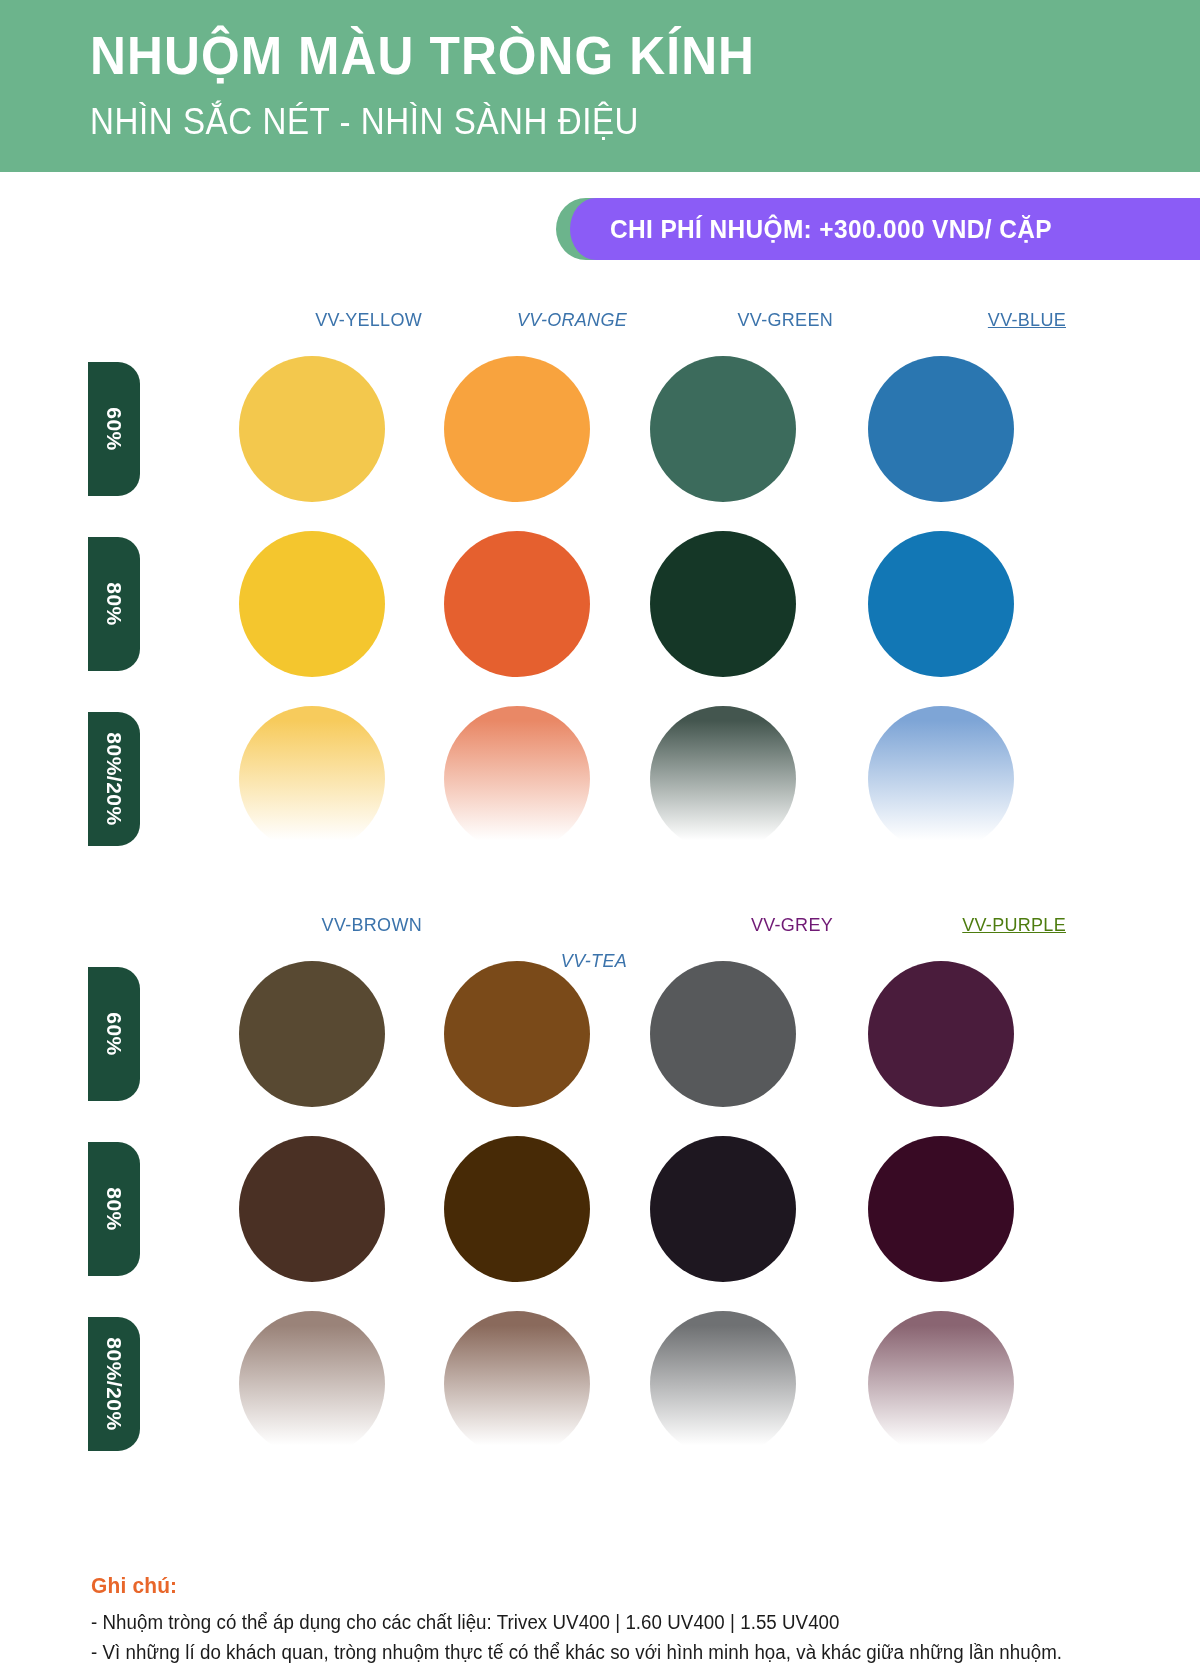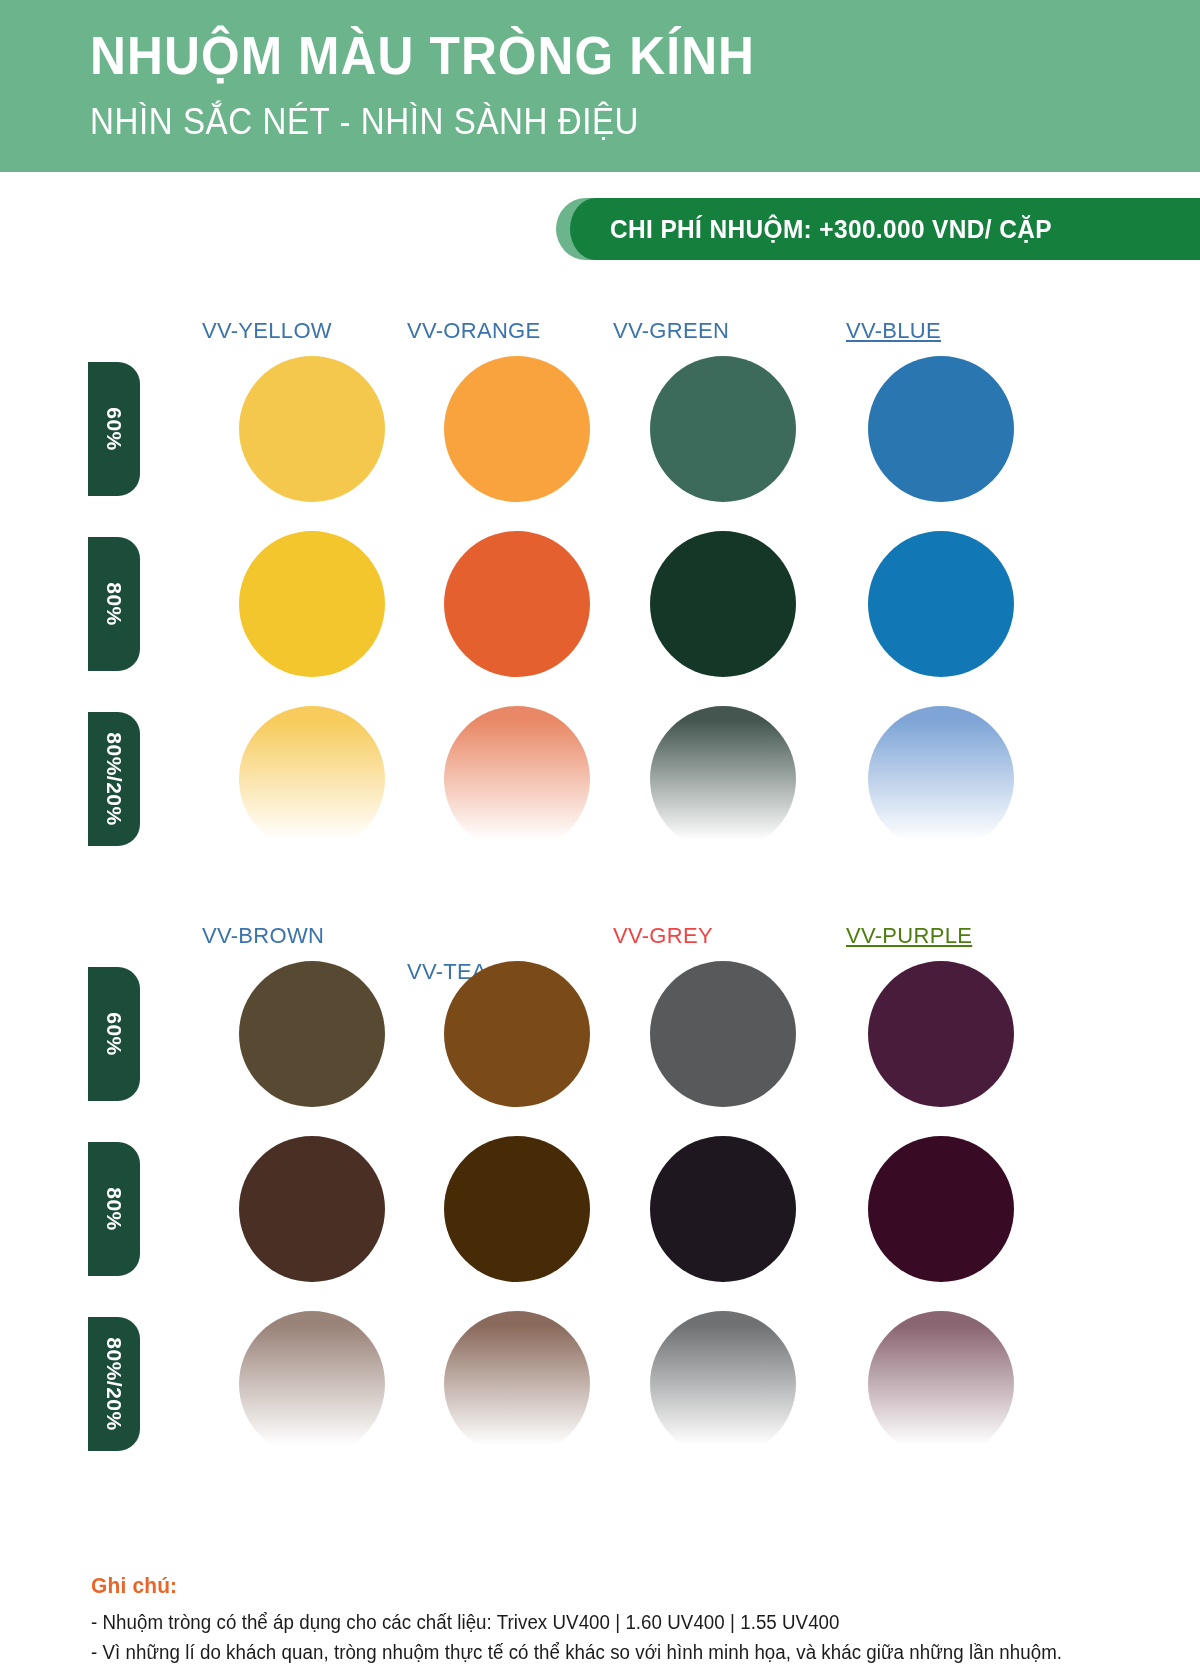--- a/index.html
+++ b/index.html
@@ -56,26 +56,26 @@
     transform: scaleX(0.94); transform-origin: left center;
   }
 
   
   .group { position: absolute; left: 0; width: 1200px; }
   #group-1 { top: 310px; }
   #group-2 { top: 915px; }
 
   .col-labels { position: relative; height: 46px; }
   .col-label {
-    position: absolute; top: 8px;
-    font-size: 22px; color: #3B73AB; font-weight: 400;
-    letter-spacing: 0.3px; text-align: left; width: 220px;
+    position: absolute; top: 0;
+    font-size: 18px; color: #3B73AB; font-weight: 400;
+    letter-spacing: 0.3px; text-align: right; width: 220px;
   }
   .col-label.c0 { left: 202px; }
-  .col-label.c1 { left: 407px; }
+  .col-label.c1 { left: 407px; font-style: italic; }
   .col-label.c2 { left: 613px; }
   .col-label.c3 { left: 846px; text-decoration: underline; }
 
   .rows { position: relative; }
   .row { position: relative; height: 175px; }
 
   .pct-badge {
     position: absolute; left: 88px; top: 6px;
     width: 52px; height: 134px;
     background: #1C4D3A;
@@ -116,21 +116,21 @@
 
 <div class="page">
 
   <div class="header" style="background: rgb(108, 180, 140); text-align: right;">
     <div class="header-title">NHUỘM MÀU TRÒNG KÍNH</div>
     <div class="header-sub">NHÌN SẮC NÉT - NHÌN SÀNH ĐIỆU</div>
   </div>
 
   <div class="price-badge">
     <div class="price-badge-arrow" style="background: rgb(108, 180, 140);"></div>
-    <div class="price-badge-body" style="background: #15803d;">
+    <div class="price-badge-body" style="background: #8b5cf6;">
       <div class="price-badge-text">CHI PHÍ NHUỘM:  +300.000 VND/ CẶP</div>
     </div>
   </div>
 
   <div class="group" id="group-1">
     <div class="col-labels">
       <div class="col-label c0" style="color: rgb(59, 115, 171);">VV-YELLOW</div>
       <div class="col-label c1" style="color: rgb(59, 115, 171);">VV-ORANGE</div>
       <div class="col-label c2" style="color: rgb(59, 115, 171);">VV-GREEN</div>
       <div class="col-label c3" style="color: rgb(59, 115, 171);">VV-BLUE</div>
@@ -167,21 +167,21 @@
         <div class="swatch s3" style="background: linear-gradient(rgb(126, 165, 214) 0%, rgb(126, 165, 214) 10%, rgb(255, 255, 255) 92%, rgb(255, 255, 255) 100%);"></div>
       </div>
 
     </div>
   </div>
 
   <div class="group" id="group-2">
     <div class="col-labels">
       <div class="col-label c0" style="color: rgb(59, 115, 171);">VV-BROWN</div>
       <div class="col-label c1" style="color: rgb(59, 115, 171); margin-top: 36px;">VV-TEA</div>
-      <div class="col-label c2" style="color: #ef4444;">VV-GREY</div>
+      <div class="col-label c2" style="color: #701a75;">VV-GREY</div>
       <div class="col-label c3" style="color: #4d7c0f;">VV-PURPLE</div>
     </div>
     <div class="rows">
 
       <div class="row">
         <div class="pct-badge" style="background: rgb(28, 77, 58);">
           <span class="pct-badge-text">60%</span>
         </div>
         <div class="swatch s0" style="background: rgb(88, 73, 50);"></div>
         <div class="swatch s1" style="background: rgb(122, 74, 25);"></div>

